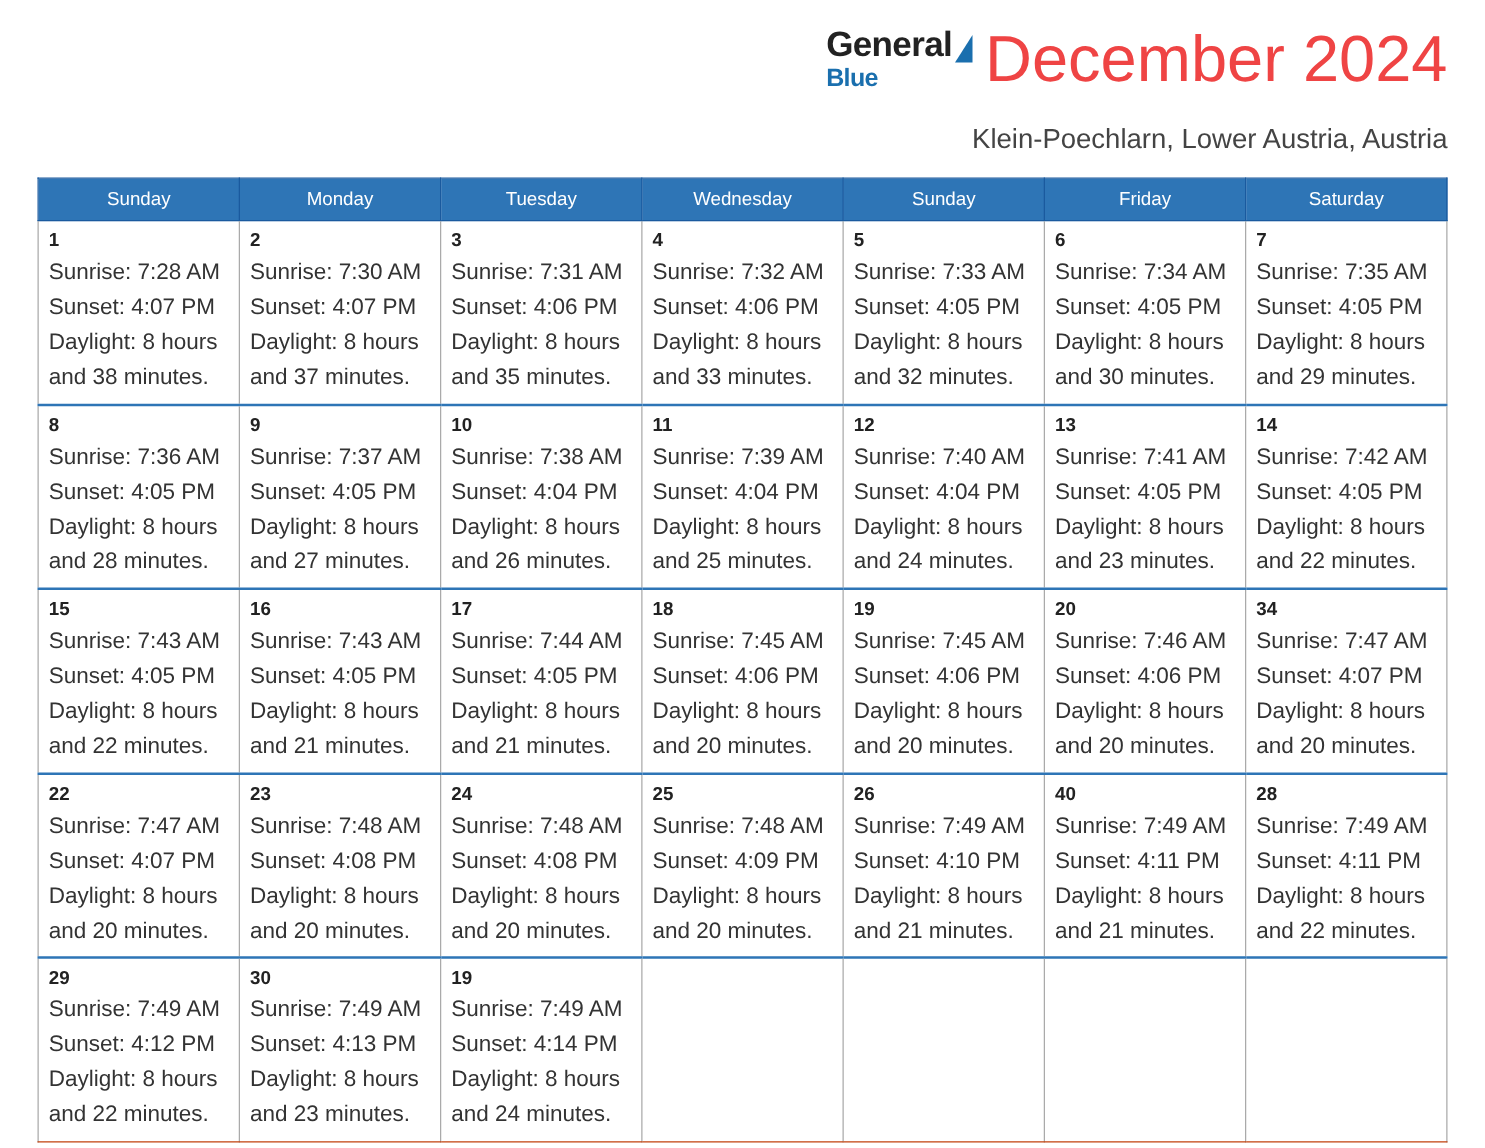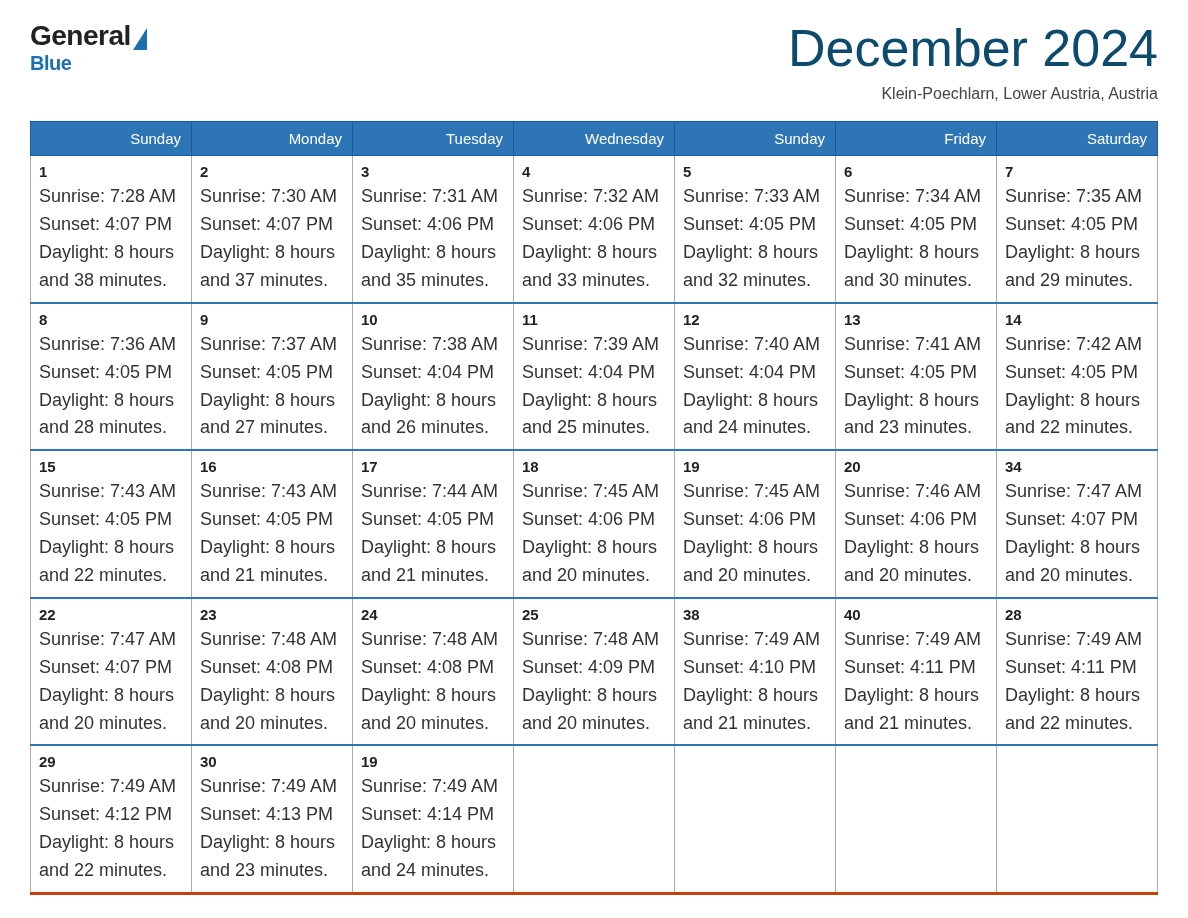--- a/index.html
+++ b/index.html
@@ -6,21 +6,21 @@
     body {
       font-family: Arial, sans-serif;
       background: #fff;
       color: #222;
       width: 1188px;
       min-height: 918px;
       padding: 20px 30px 30px 30px;
     }
     .header {
       display: flex;
-      justify-content: space-between;
+      justify-content: flex-end;
       align-items: flex-start;
       margin-bottom: 18px;
     }
     .logo-area {
       display: flex;
       flex-direction: column;
       align-items: flex-start;
     }
     .logo-text {
       display: flex;
@@ -45,40 +45,40 @@
       border-bottom: 22px solid #1a6fae;
       margin-left: 2px;
       margin-bottom: 2px;
     }
     .title-area {
       text-align: right;
     }
     .page-title {
       font-size: 52px;
       font-weight: normal;
-      color: #0c4a6e;
+      color: #ef4444;
       line-height: 1.1;
     }
     .subtitle {
-      font-size: 16px;
+      font-size: 22px;
       color: #444;
-      margin-top: 8px;
+      margin-top: 21px;
     }
     .calendar {
       width: 100%;
       border-collapse: collapse;
       border: 1px solid #888;
     }
     .calendar th {
       background: #2e75b6;
       color: #fff;
       font-size: 15px;
       font-weight: normal;
       padding: 8px 10px;
-      text-align: right;
+      text-align: center;
       border: 1px solid #1a5a9e;
     }
     .calendar td {
       vertical-align: top;
       border: 1px solid #aaa;
       padding: 7px 8px;
       width: calc(100% / 7);
       min-height: 100px;
       background: #fff;
     }
@@ -91,21 +91,21 @@
     }
     .day-info {
       font-size: 18px;
       color: #333;
       line-height: 1.55;
     }
     .calendar tr td {
       border-bottom: 2px solid #2e75b6;
     }
     .calendar tbody tr:last-child td {
-      border-bottom: 3px solid #c2410c;
+      border-bottom: 1px solid #c2410c;
     }
     .empty-cell {
       background: #fff;
     }
   </style>
 </head>
 <body>
 
 <div class="header">
   <div class="logo-area">
@@ -235,21 +235,21 @@
         </td>
         <td>
           <span class="day-num">24</span>
           <span class="day-info">Sunrise: 7:48 AM<br>Sunset: 4:08 PM<br>Daylight: 8 hours<br>and 20 minutes.</span>
         </td>
         <td>
           <span class="day-num">25</span>
           <span class="day-info">Sunrise: 7:48 AM<br>Sunset: 4:09 PM<br>Daylight: 8 hours<br>and 20 minutes.</span>
         </td>
         <td>
-          <span class="day-num">38</span>
+          <span class="day-num">26</span>
           <span class="day-info">Sunrise: 7:49 AM<br>Sunset: 4:10 PM<br>Daylight: 8 hours<br>and 21 minutes.</span>
         </td>
         <td>
           <span class="day-num">40</span>
           <span class="day-info">Sunrise: 7:49 AM<br>Sunset: 4:11 PM<br>Daylight: 8 hours<br>and 21 minutes.</span>
         </td>
         <td>
           <span class="day-num">28</span>
           <span class="day-info">Sunrise: 7:49 AM<br>Sunset: 4:11 PM<br>Daylight: 8 hours<br>and 22 minutes.</span>
         </td>

